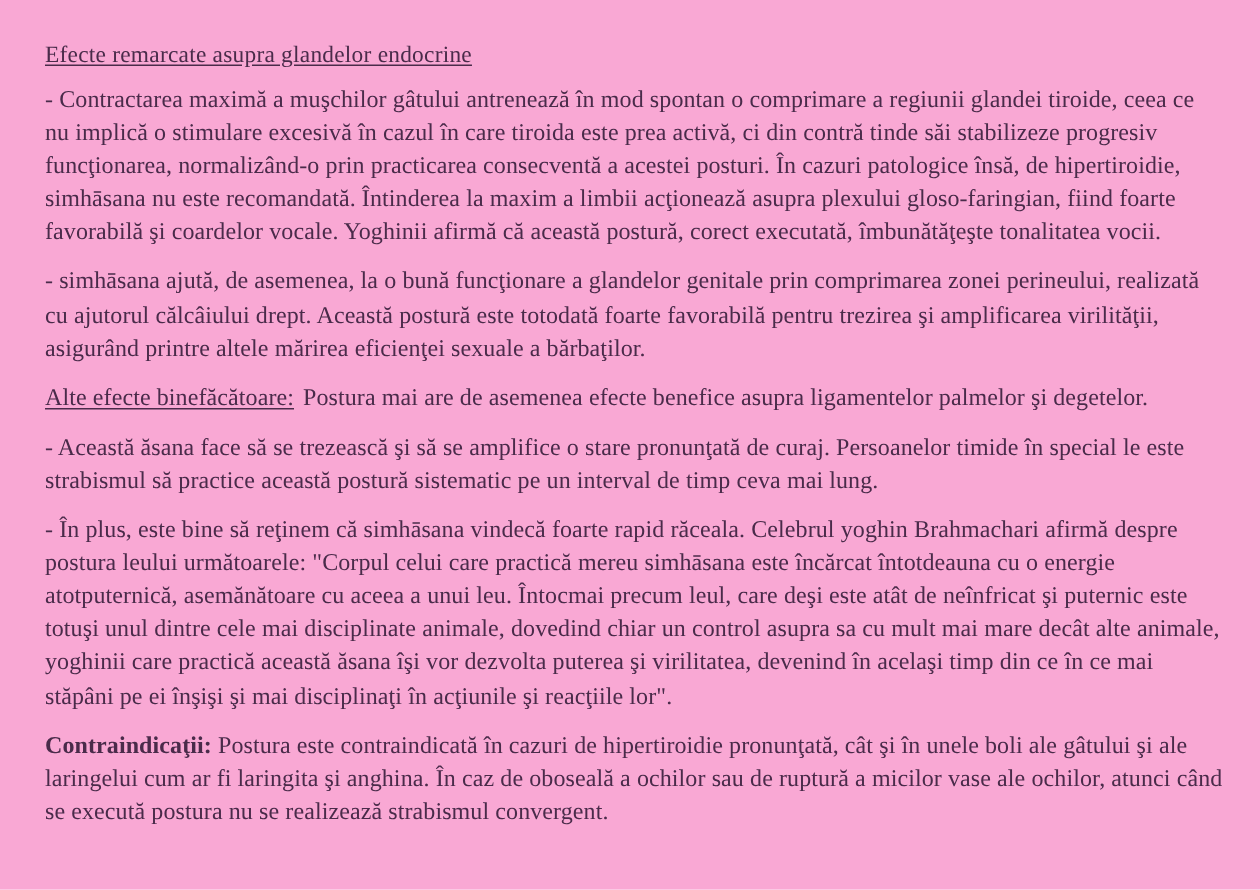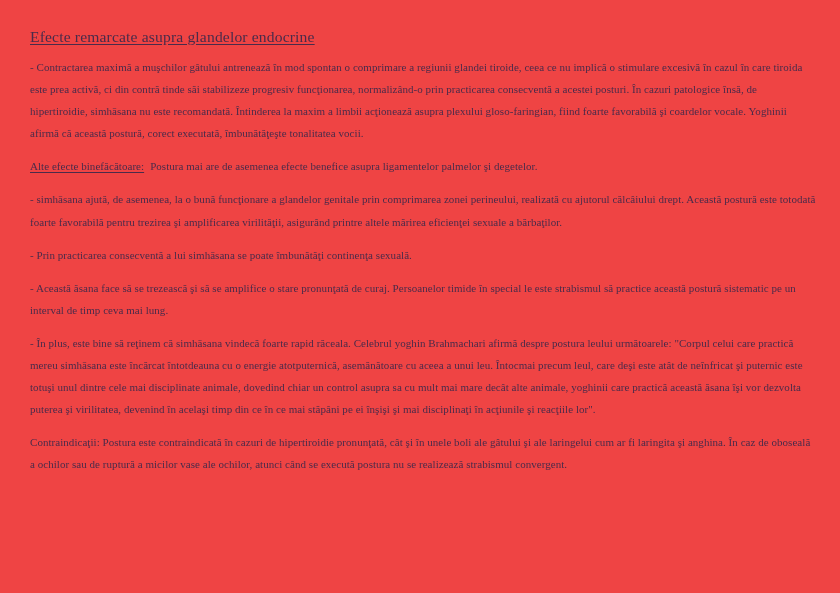--- a/index.html
+++ b/index.html
@@ -14,68 +14,67 @@
     overflow: hidden;
     font-family: "Liberation Serif", "DejaVu Serif", serif;
     color: #4a2b4a;
     -webkit-font-smoothing: antialiased;
   }
   .page {
     box-sizing: border-box;
     width: 840px;
     height: 593px;
     padding: 26px 24px 10px 30px;
-    background: #ef4444;
+    background: #f9a8d4;
   }
   .doc-heading {
     font-size: 15.6px;
     line-height: 21px;
     margin: 0 0 9px 0;
     text-decoration: underline;
     text-underline-offset: 2px;
     font-weight: normal;
     color: #4a2b4a;
     letter-spacing: 0.01em;
   }
   .para {
-    font-size: 11px;
+    font-size: 16px;
     line-height: 22.1px;
     margin: 0 0 11px 0;
     text-align: left;
     color: #4a2b4a;
     max-width: 790px;
     letter-spacing: 0.004em;
   }
   .subhead-inline {
     text-decoration: underline;
     text-underline-offset: 2px;
   }
   .bold-lead {
-    font-weight: normal;
+    font-weight: bold;
   }
   .spacer-after {
     display: inline-block;
     width: 6px;
   }
 </style>
 </head>
 <body>
 
 <div class="page">
 
   <h1 class="doc-heading">Efecte remarcate asupra glandelor endocrine</h1>
 
   <p class="para">- Contractarea maximă a muşchilor gâtului antrenează în mod spontan o comprimare a regiunii glandei tiroide, ceea ce nu implică o stimulare excesivă în cazul în care tiroida este prea activă, ci din contră tinde săi stabilizeze progresiv funcţionarea, normalizând-o prin practicarea consecventă a acestei posturi. În cazuri patologice însă, de hipertiroidie, simhāsana nu este recomandată. Întinderea la maxim a limbii acţionează asupra plexului gloso-faringian, fiind foarte favorabilă şi coardelor vocale. Yoghinii afirmă că această postură, corect executată, îmbunătăţeşte tonalitatea vocii.</p>
 
+  <p class="para">- simhāsana ajută, de asemenea, la o bună funcţionare a glandelor genitale prin comprimarea zonei perineului, realizată cu ajutorul călcâiului drept. Această postură este totodată foarte favorabilă pentru trezirea şi amplificarea virilităţii, asigurând printre altele mărirea eficienţei sexuale a bărbaţilor.</p>
+
   <p class="para"><span class="subhead-inline">Alte efecte binefăcătoare:</span><span class="spacer-after"></span><span>Postura mai are de asemenea efecte benefice asupra ligamentelor palmelor şi degetelor.</span></p>
 
-  <p class="para">- simhāsana ajută, de asemenea, la o bună funcţionare a glandelor genitale prin comprimarea zonei perineului, realizată cu ajutorul călcâiului drept. Această postură este totodată foarte favorabilă pentru trezirea şi amplificarea virilităţii, asigurând printre altele mărirea eficienţei sexuale a bărbaţilor.</p>
 
-
-  <p class="para">- Prin practicarea consecventă a lui simhāsana se poate îmbunătăţi continenţa sexuală.</p>
 
   <p class="para">- Această ăsana face să se trezească şi să se amplifice o stare pronunţată de curaj. Persoanelor timide în special le este strabismul să practice această postură sistematic pe un interval de timp ceva mai lung.</p>
 
   <p class="para">- În plus, este bine să reţinem că simhāsana vindecă foarte rapid răceala. Celebrul yoghin Brahmachari afirmă despre postura leului următoarele: "Corpul celui care practică mereu simhāsana este încărcat întotdeauna cu o energie atotputernică, asemănătoare cu aceea a unui leu. Întocmai precum leul, care deşi este atât de neînfricat şi puternic este totuşi unul dintre cele mai disciplinate animale, dovedind chiar un control asupra sa cu mult mai mare decât alte animale, yoghinii care practică această ăsana îşi vor dezvolta puterea şi virilitatea, devenind în acelaşi timp din ce în ce mai stăpâni pe ei înşişi şi mai disciplinaţi în acţiunile şi reacţiile lor".</p>
 
   <p class="para"><span class="bold-lead">Contraindicaţii:</span> <span>Postura este contraindicată în cazuri de hipertiroidie pronunţată, cât şi în unele boli ale gâtului şi ale laringelui cum ar fi laringita şi anghina. În caz de oboseală a ochilor sau de ruptură a micilor vase ale ochilor, atunci când se execută postura nu se realizează strabismul convergent.</span></p>
 
 </div>
 
 </body></html>

